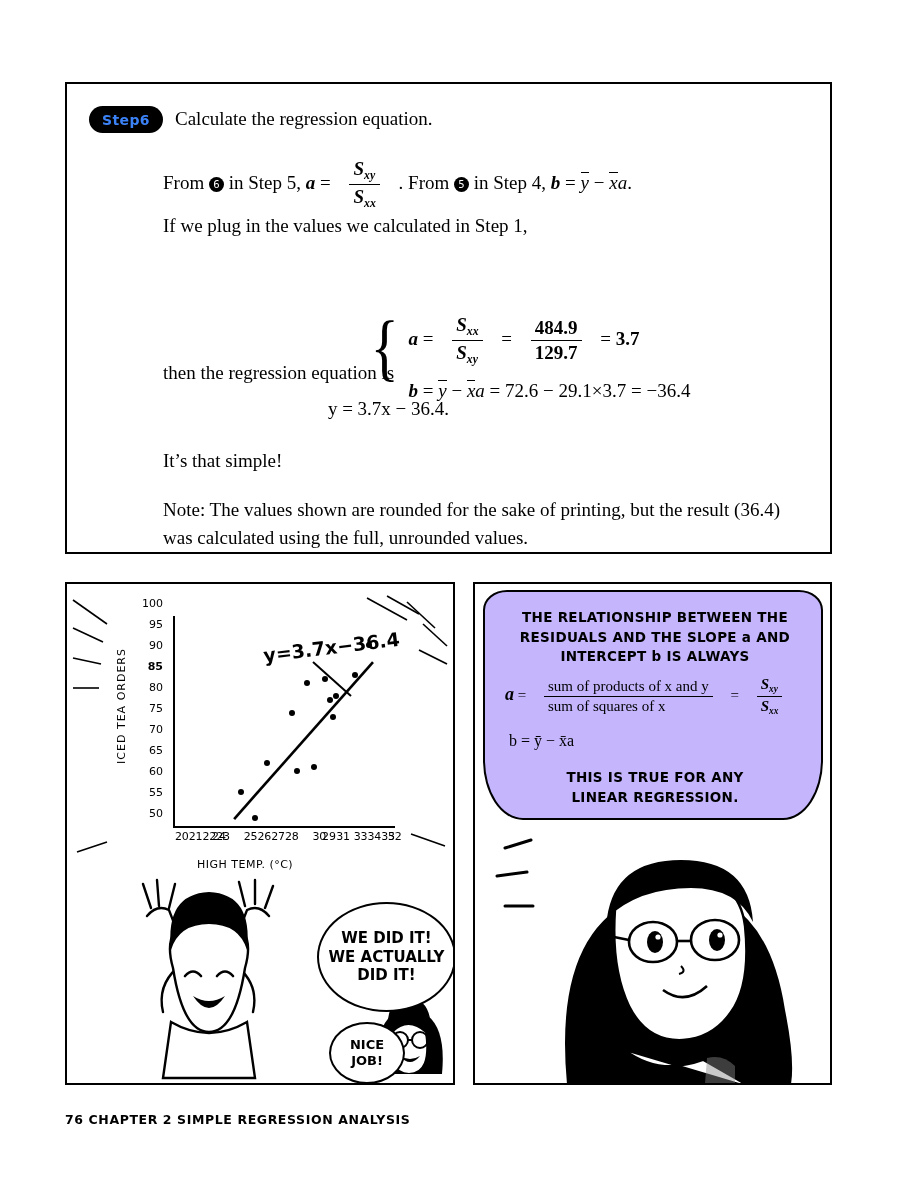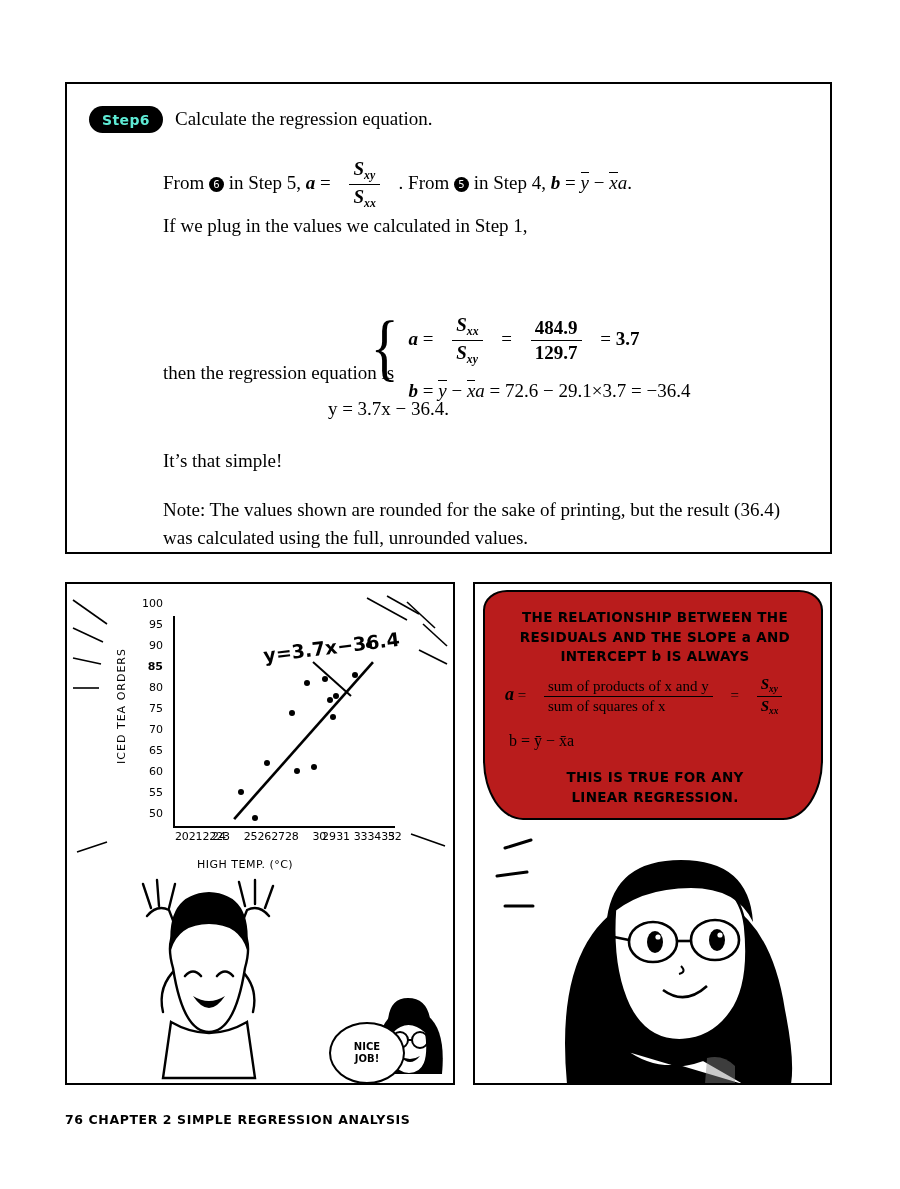--- a/index.html
+++ b/index.html
@@ -13,21 +13,21 @@
   }
   .page{position:absolute;inset:0;}
 
   
   .step-panel{
     position:absolute;left:65px;top:82px;width:767px;height:472px;
     border:2.5px solid #000;background:#fff;box-sizing:border-box;
   }
   .step-badge{
     position:absolute;left:22px;top:22px;width:74px;height:27px;
-    background:#000;border-radius:14px;color:#5eead4;
+    background:#000;border-radius:14px;color:#3b82f6;
     font-family:"DejaVu Sans", sans-serif;
     font-weight:bold;font-size:14px;letter-spacing:.4px;
     display:flex;align-items:center;justify-content:center;
   }
   .step-title{
     position:absolute;left:108px;top:24px;font-size:19px;
     font-family:"Liberation Serif", serif;
   }
   .para{
     position:absolute;font-size:19px;line-height:1.45;
@@ -81,24 +81,24 @@
          font-family:"DejaVu Sans", sans-serif;font-size:11px;}
   .dot{position:absolute;width:6px;height:6px;background:#000;border-radius:50%;transform:translate(-50%,50%);}
   .chart-eq{position:absolute;left:150px;top:28px;font-family:"DejaVu Sans", sans-serif;
             font-size:19px;font-weight:bold;transform:rotate(-7deg);}
 
   
   .bubble{position:absolute;border:2.5px solid #000;background:#fff;border-radius:50%;
           display:flex;align-items:center;justify-content:center;text-align:center;
           font-family:"DejaVu Sans", sans-serif;font-weight:bold;}
   .b1{left:250px;top:318px;width:135px;height:106px;font-size:15px;line-height:1.25;}
-  .b2{left:262px;top:438px;width:72px;height:58px;font-size:10px;line-height:1.2;}
+  .b2{left:262px;top:438px;width:72px;height:58px;font-size:13px;line-height:1.2;}
   .big-bubble{
     position:absolute;left:8px;top:6px;width:340px;height:230px;
-    border:2.5px solid #000;background:#b91c1c;border-radius:24px 24px 40px 40px/20px 20px 60px 60px;
+    border:2.5px solid #000;background:#c4b5fd;border-radius:24px 24px 40px 40px/20px 20px 60px 60px;
     box-sizing:border-box;
   }
   .bb-text{position:absolute;left:14px;top:16px;width:312px;text-align:center;
            font-family:"DejaVu Sans", sans-serif;font-weight:bold;font-size:13.5px;line-height:1.45;letter-spacing:.3px;}
   .bb-eq{position:absolute;left:20px;top:84px;width:306px;font-size:15px;font-family:"Liberation Serif", serif;}
   .bb-eq2{position:absolute;left:24px;top:140px;font-size:16px;font-family:"Liberation Serif", serif;}
   .bb-text2{position:absolute;left:14px;top:176px;width:312px;text-align:center;
             font-family:"DejaVu Sans", sans-serif;font-weight:bold;font-size:13.5px;line-height:1.45;letter-spacing:.3px;}
 
   .footer{
@@ -264,20 +264,25 @@
       <path d="M30 48 q16 -16 34 0 q6 42 -17 42 q-23 0 -17 -42 Z" fill="#fff" stroke="#000" stroke-width="2"></path>
       <path d="M26 36 q20 -20 42 -2 q-4 -20 -22 -20 q-18 0 -20 22 Z" fill="#000"></path>
       <g fill="none" stroke="#000" stroke-width="2">
         <circle cx="38" cy="56" r="8"></circle>
           <circle cx="58" cy="56" r="8"></circle>
         <line x1="46" y1="56" x2="50" y2="56"></line>
       </g>
       <path d="M38 72 q10 12 20 0 q-10 6 -20 0 Z" fill="#000"></path>
     </svg>
 
+    <div class="bubble b1">
+      <span style="white-space:pre-line">WE DID IT!
+WE ACTUALLY
+DID IT!</span>
+    </div>
     <div class="bubble b2">
       <span style="white-space:pre-line">NICE
 JOB!</span>
     </div>
   </div>
 
   <div class="panel panel-right">
 
     <div class="big-bubble">
       <div class="bb-text">

